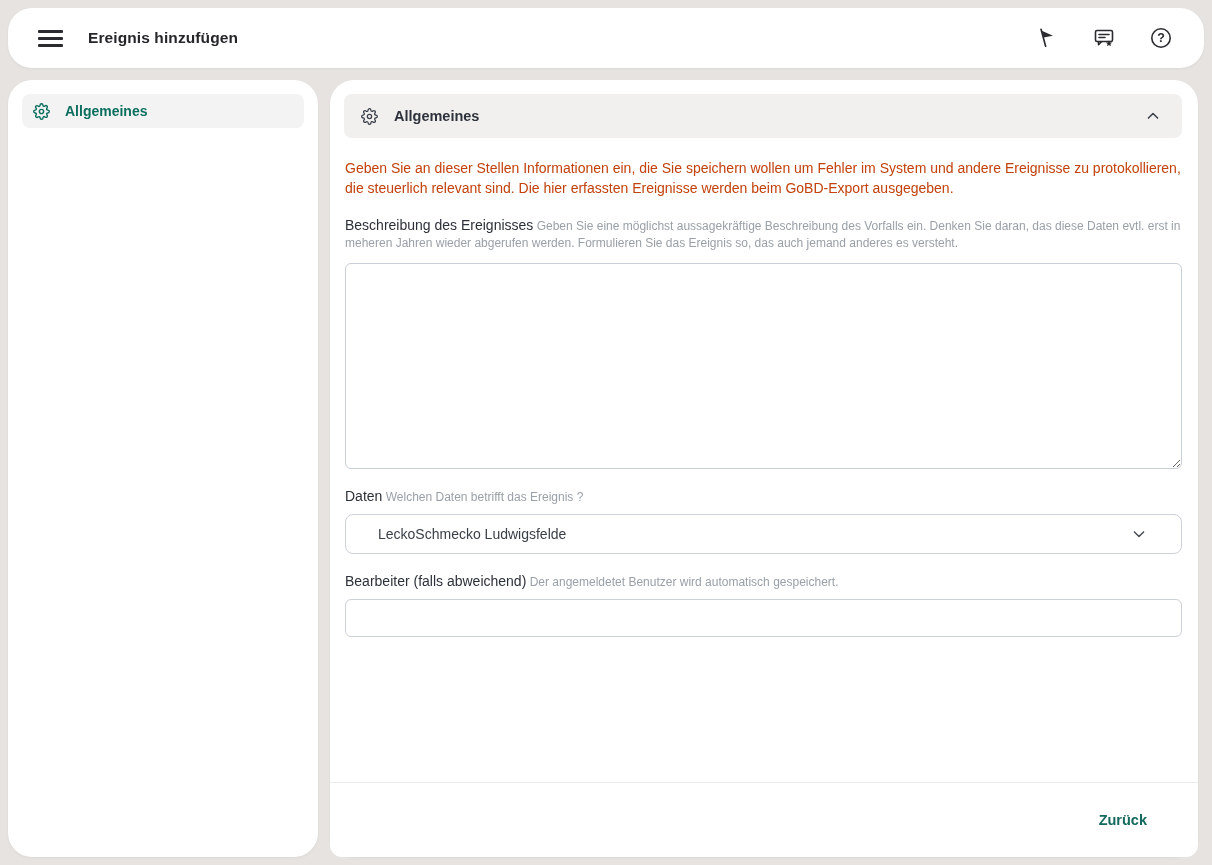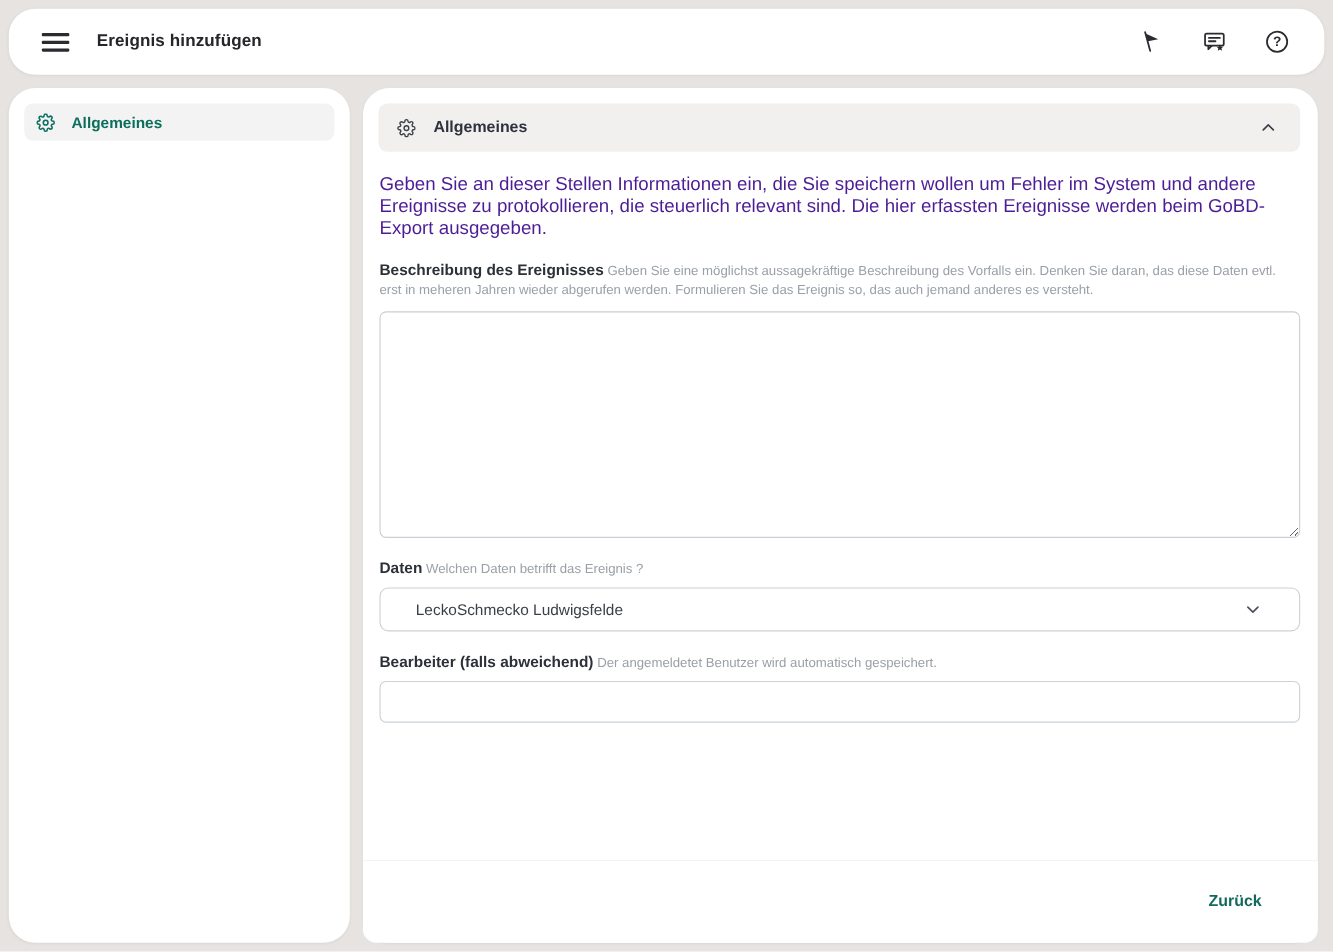--- a/index.html
+++ b/index.html
@@ -27,23 +27,23 @@
   .sidebar { left:8px; top:80px; width:310px; bottom:8px; }
   .sidebar-item { margin:14px; height:34px; background:#f3f3f3; border-radius:8px; display:flex; align-items:center; padding:0 11px; cursor:pointer; }
   .sidebar-item .s-icon { color:#0c6e5e; display:flex; flex:none; }
   .sidebar-item .s-label { margin-left:15px; font-size:14px; font-weight:bold; color:#0c6e5e; }
   
   .main { left:330px; top:80px; right:14px; bottom:8px; }
   .section-header { margin:14px 16px 0 14px; height:44px; background:#f1f0ee; border-radius:8px; display:flex; align-items:center; padding:0 17px; }
   .section-header .sec-icon { color:#3a3f4a; display:flex; flex:none; }
   .section-title { margin-left:16px; font-size:14.5px; font-weight:bold; color:#2e323c; }
   .collapse-btn { margin-left:auto; background:none; border:none; color:#3a3f4a; cursor:pointer; display:flex; padding:2px; }
-  .intro { margin:20px 16px 0 15px; font-size:17px; line-height:20px; color:#4c1d95; }
+  .intro { margin:20px 16px 0 15px; font-size:14px; line-height:20px; color:#c2410c; }
   .field-label-row { margin:19px 16px 0 15px; font-size:12px; line-height:17px; color:#9aa0a8; }
-  .field-label { font-size:14px; font-weight:bold; color:#2c3038; }
+  .field-label { font-size:14px; font-weight:normal; color:#2c3038; }
   .desc-textarea {
     display:block; margin:11px 16px 0 15px; width:calc(100% - 31px); height:206px;
     border:1px solid #c9cfd6; border-radius:6px; resize:both;
     font-family:"Liberation Sans", sans-serif; font-size:14px; color:#2c3038; padding:10px 12px;
     outline:none;
   }
   .select-box {
     margin:8px 16px 0 15px; height:40px; border:1px solid #ccd2d8; border-radius:8px;
     display:flex; align-items:center; padding:0 32px; cursor:pointer; background:#fff;
   }

